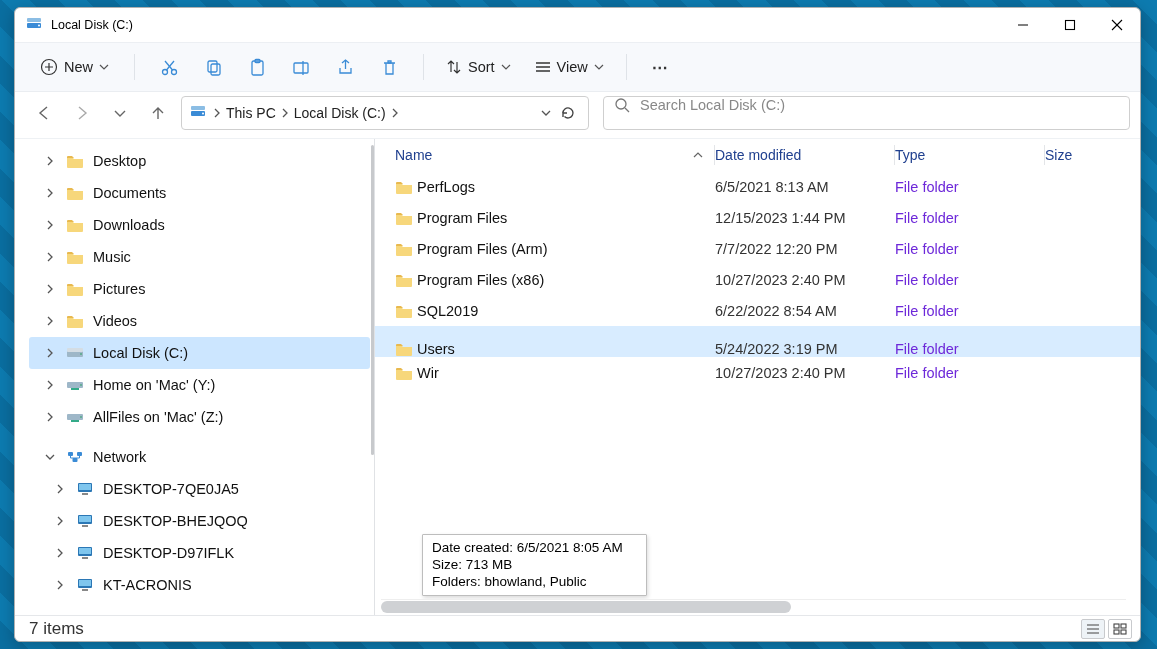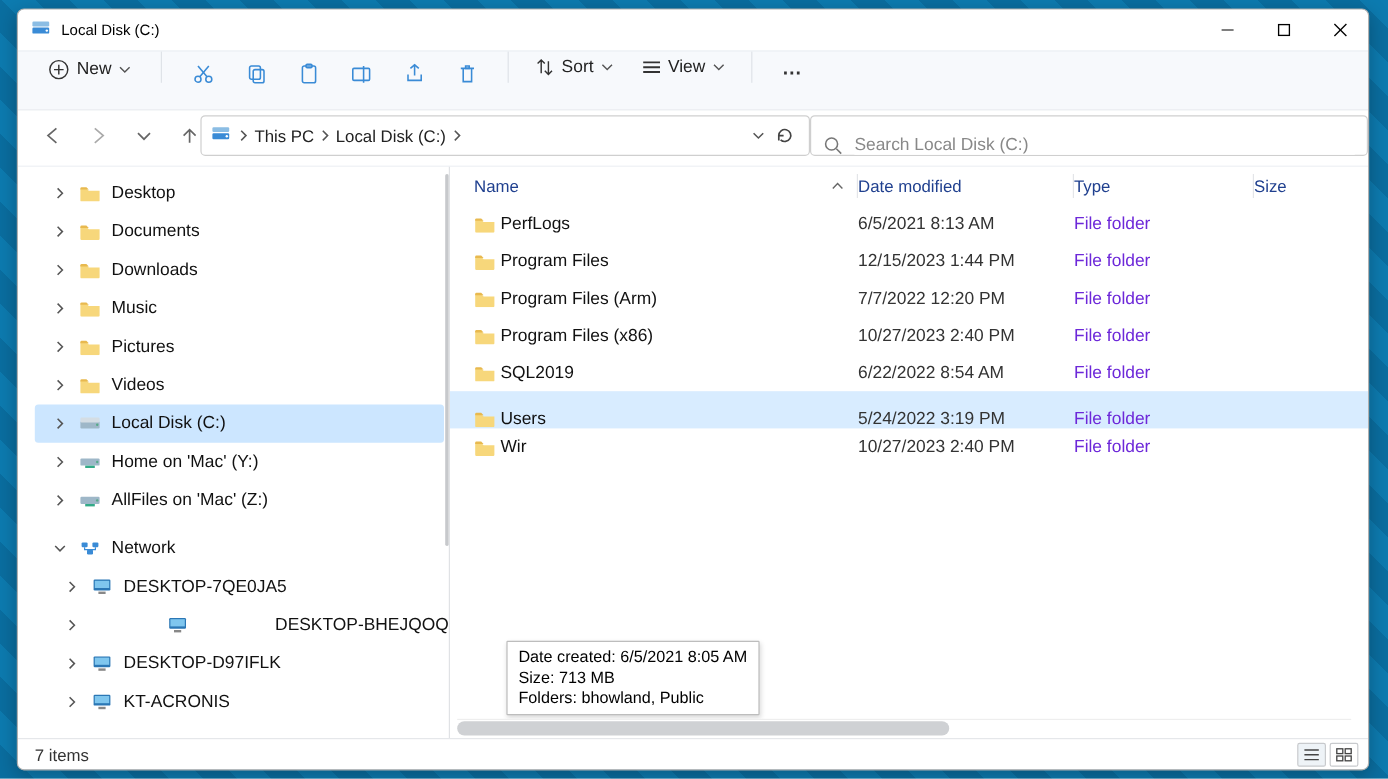--- a/index.html
+++ b/index.html
@@ -20,39 +20,39 @@
   }
 
   
   .titlebar { height:34px; display:flex; align-items:center; padding:0 0 0 10px; }
   .titlebar .app-icon { width:18px; height:18px; display:inline-flex; align-items:center; justify-content:center; margin-right:8px;}
   .titlebar .title { font-size:12.5px; color:#000; }
   .window-controls { margin-left:auto; display:flex; }
   .wc { width:47px; height:34px; display:flex; align-items:center; justify-content:center; color:#000;}
 
   
-  .toolbar { height:50px; background:#f7f9fc; border-top:1px solid #eceff3; border-bottom:1px solid #eaedf1; display:flex; align-items:flex-start; padding:0 14px; gap:8px;}
+  .toolbar { height:50px; background:#f7f9fc; border-top:1px solid #eceff3; border-bottom:1px solid #eaedf1; display:flex; align-items:center; padding:0 14px; gap:8px;}
   .new-btn { display:flex; align-items:center; gap:6px; padding:5px 10px; border:1px solid transparent; border-radius:4px; font-size:14.5px; color:#222;}
   .tbicon { width:40px; height:36px; display:flex; align-items:center; justify-content:center; border-radius:4px;}
   .tbicon svg { stroke:#3a8bd6; }
   .tbsep { width:1px; height:26px; background:#dfe3e8; margin:0 6px;}
   .grp { display:flex; gap:4px;}
   .vs-btn { display:flex; align-items:center; gap:6px; padding:5px 8px; font-size:14.5px; color:#222;}
   .chev-small{display:inline-flex;align-items:center;}
   
   
-  .navrow { height:46px; display:flex; align-items:center; padding:0 0 4px 14px;}
+  .navrow { height:46px; display:flex; align-items:center; gap:14px; padding:0 10px 4px 14px;}
   .navarrows { display:flex; gap:20px; align-items:center; color:#555; padding-left:6px;}
   .navarrows .na {display:flex;align-items:center;justify-content:center;width:18px;height:18px;}
   .crumbbox { flex:1; height:34px; border:1px solid #cfcfcf; border-radius:4px; background:#fff; display:flex; align-items:center; padding:0 8px; gap:4px; font-size:14px; color:#222;}
   .crumbbox .pc-icon{display:inline-flex;align-items:center;margin-right:2px;}
   .crumb-chev{display:inline-flex;color:#444;}
   .crumb-spacer{flex:1;}
   .refresh{color:#444;padding:4px;}
-  .searchbox { width:465px; height:34px; border:1px solid #cfcfcf; border-radius:4px; display:flex; align-items:flex-end; padding:0 10px; gap:10px; color:#777;}
+  .searchbox { width:527px; height:34px; border:1px solid #cfcfcf; border-radius:4px; display:flex; align-items:flex-start; padding:0 10px; gap:10px; color:#777;}
   .searchbox input{border:none;outline:none;flex:1;font-size:14.5px;color:#555;}
   .searchbox input::placeholder{color:#888;}
 
   
   .body { flex:1; display:flex; min-height:0; border-top:1px solid #eef1f4;}
   .sidebar { width:360px; padding:6px 0 6px 14px; overflow:hidden; font-size:14.5px; color:#111; border-right:1px solid #e0e2e5; position:relative;}
   .sbtrack{ position:absolute; right:0; top:6px; width:3px; height:310px; background:#c7c9cc; border-radius:2px;}
   .sbnode { display:flex; align-items:center; height:32px; gap:8px; padding-left:14px; border-radius:3px;}
   .sbnode.selected{ background:#cce6ff; margin-right:4px;}
   .expander{width:14px; display:flex; align-items:center; justify-content:center; color:#444;}
@@ -71,24 +71,24 @@
   .row{height:31px; display:flex; align-items:center; padding-left:20px;}
   .row.selected{ background:#d8ecff;align-items:flex-end;}
   .c-name{width:320px; display:flex; align-items:center; gap:4px;}
   .c-date{width:180px; color:#333;}
   .c-type{width:150px; color:#6d28d9;}
   .folder-icon{width:18px;height:14px;display:inline-flex;}
   .hscroll{height:14px;background:#fff;border-top:1px solid #eee;position:relative; margin:0 14px 2px 6px;}
   .hscroll .thumb{position:absolute;left:0;top:1px;height:12px;width:410px;border-radius:6px;background:#cfd1d4;}
 
   
-  .tooltip{ position:absolute; left:47px; top:219px; background:#fff;border:1px solid #bdbdbd; padding:4px 9px 5px 9px; font-size:13.5px; line-height:17px; box-shadow:1px 2px 4px rgba(0,0,0,.15); border-radius:1px; white-space:nowrap;}
+  .tooltip{ position:absolute; left:47px; top:219px; background:#fff;border:1px solid #bdbdbd; padding:4px 23px 5px 9px; font-size:13.5px; line-height:17px; box-shadow:1px 2px 4px rgba(0,0,0,.15); border-radius:1px; white-space:nowrap;}
 
   
-  .statusbar{height:26px;border-top:1px solid #e5e7ea;display:flex;align-items:center;font-size:14px;color:#333;padding:0 8px 0 14px;}
+  .statusbar{height:26px;border-top:1px solid #e5e7ea;display:flex;align-items:center;font-size:17px;color:#333;padding:0 8px 0 14px;}
   .viewbtns{margin-left:auto; display:flex;gap:3px;}
   .viewbtn{width:24px;height:20px;border:1px solid #c8cacd;border-radius:2px;display:flex;align-items:center;justify-content:center;background:#fff;}
   .viewbtn.active{background:#eef3f7;}
 
   svg { display:block; }
 </style>
 </head>
 <body>
 
 <div class="bg">
@@ -437,21 +437,21 @@
             </span>
             <span class="sbicon">
               <svg width="18" height="14" viewBox="0 0 18 14">
                 <rect x="2" y="1" width="14" height="9" rx="1" fill="#2b77b5"></rect>
                 <rect x="3" y="2" width="12" height="6" fill="#7fc6ee"></rect>
                 <rect x="6" y="11" width="6" height="2" fill="#888"></rect>
               </svg>
             </span>
             <span>DESKTOP-7QE0JA5</span>
           </div>
-          <div class="sbnode" style="padding-left: 24px; justify-content: space-between;">
+          <div class="sbnode" style="padding-left: 24px;">
             <span class="expander">
               <svg width="10" height="10">
                 <polyline points="3,1 7,5 3,9" fill="none" stroke="#555" stroke-width="1.3"></polyline>
               </svg>
             </span>
             <span class="sbicon">
               <svg width="18" height="14" viewBox="0 0 18 14">
                 <rect x="2" y="1" width="14" height="9" rx="1" fill="#2b77b5"></rect>
                 <rect x="3" y="2" width="12" height="6" fill="#7fc6ee"></rect>
                 <rect x="6" y="11" width="6" height="2" fill="#888"></rect>

